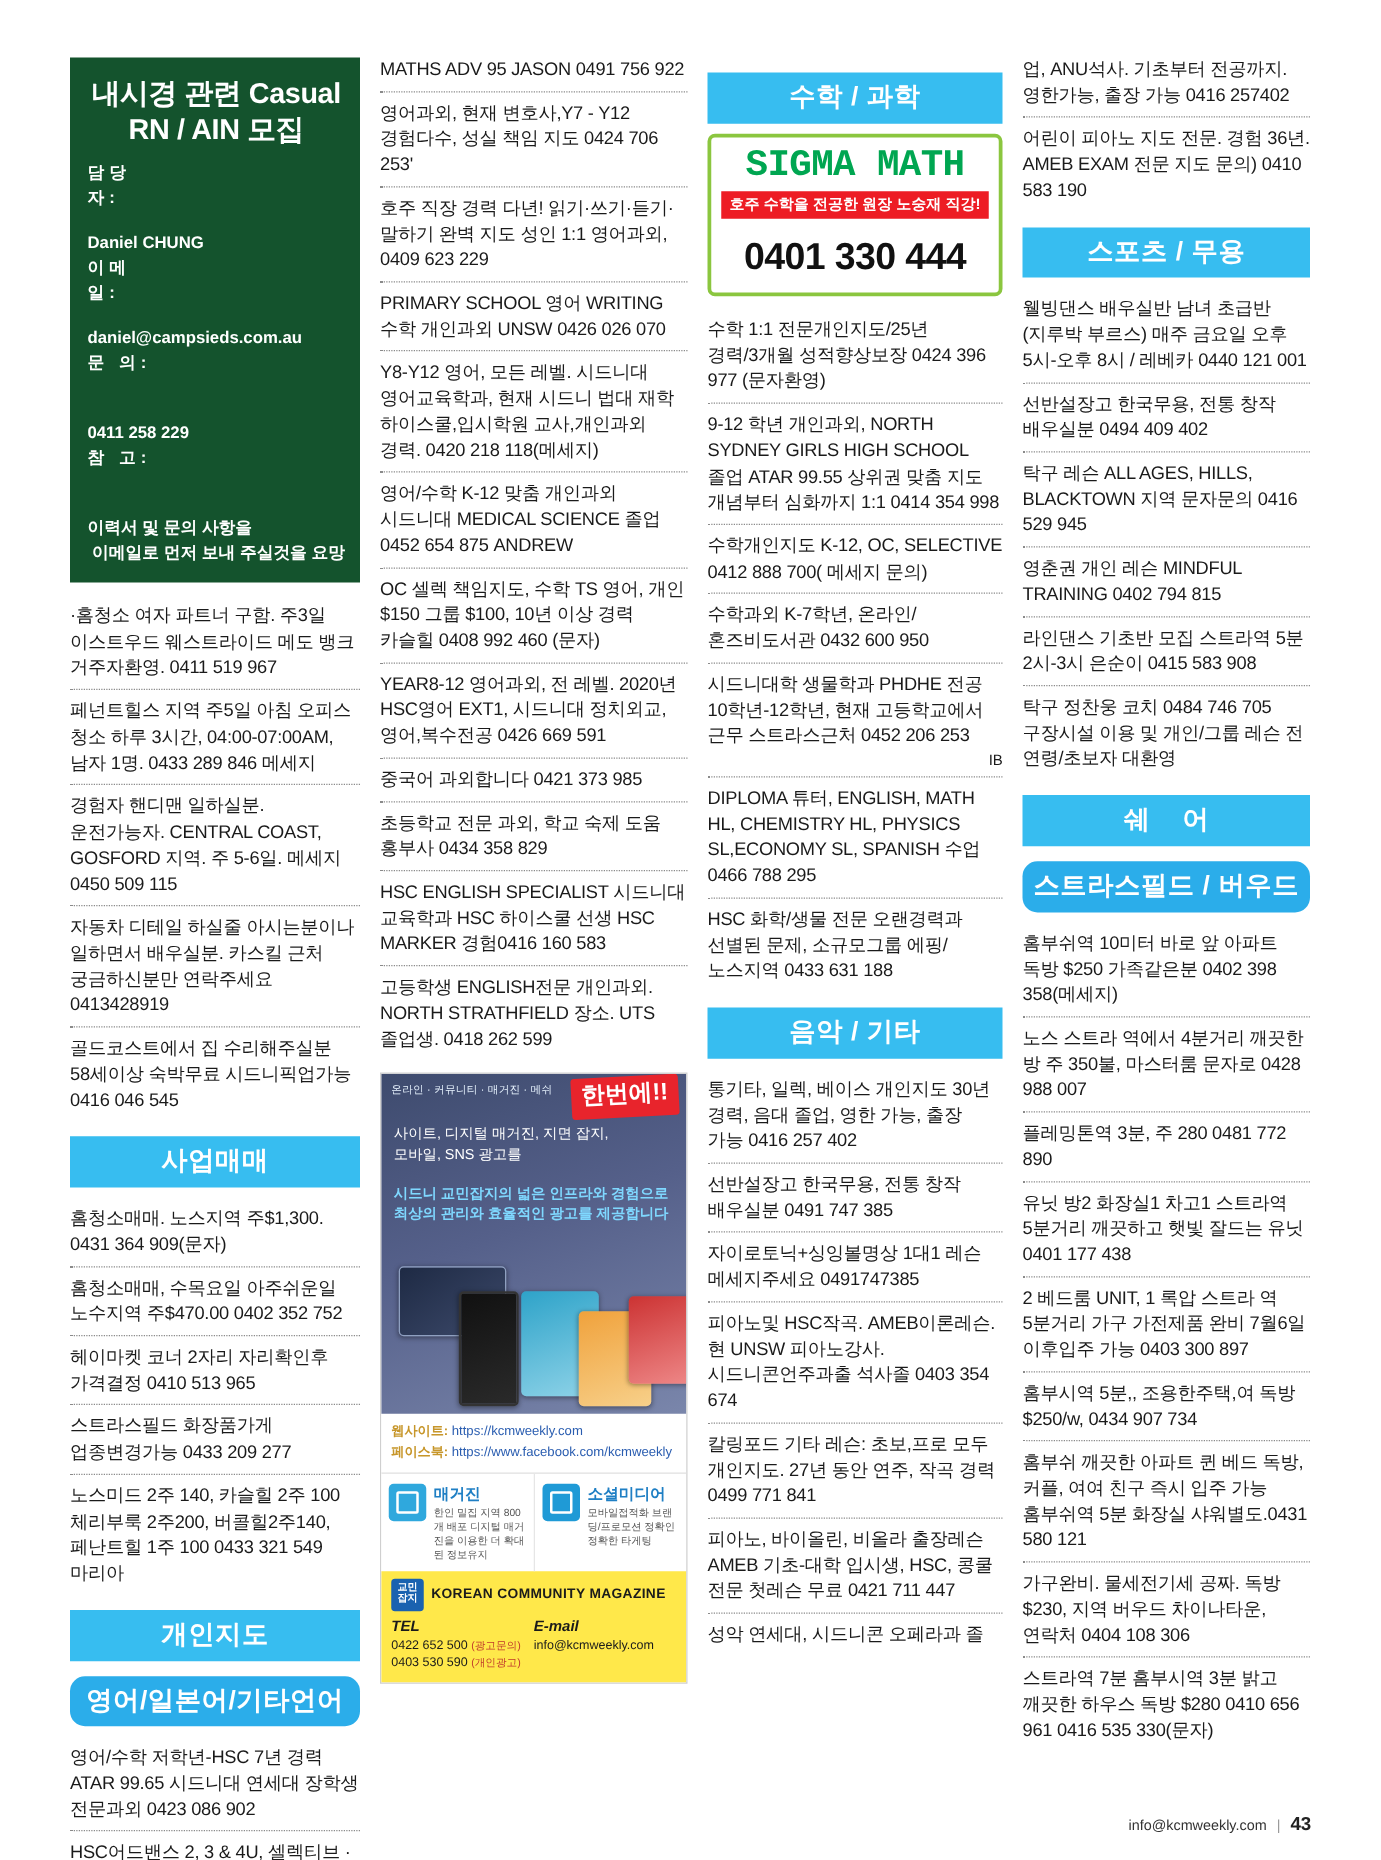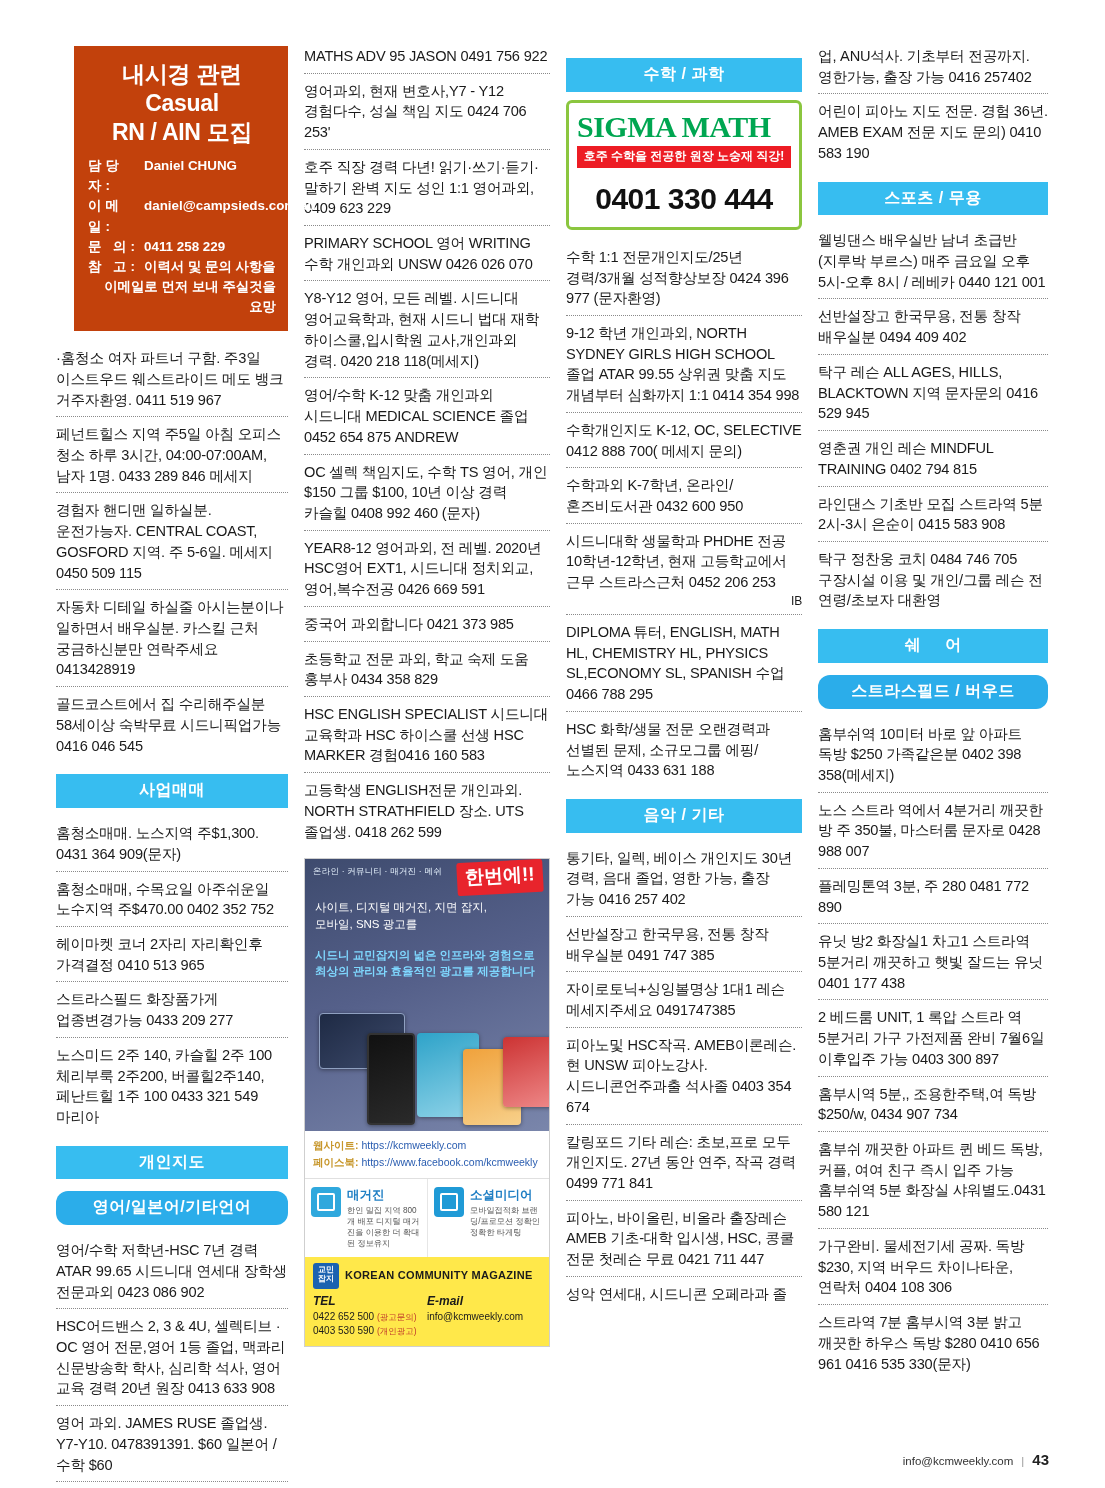--- a/index.html
+++ b/index.html
@@ -28,42 +28,42 @@
     font-size: 14.6px;
     line-height: 1.42;
   }
   .col.c1 { width: 232px; }
   .col.c2 { width: 246px; }
   .col.c3 { width: 236px; }
   .col.c4 { width: 230px; }
 
   
   .contact-box {
-    background: #c2410c;
+    background: #14532d;
     color: #ffffff;
     padding: 14px 12px 14px 14px;
     margin-bottom: 10px;
     position: relative;
-    margin-left: 18px;
   }
   .contact-title {
     text-align: center;
     font-weight: bold;
     font-size: 23px;
     line-height: 1.25;
     margin-bottom: 10px;
     color: #ffffff;
     letter-spacing: -0.3px;
   }
   .contact-line {
     font-size: 13.4px;
     line-height: 1.5;
     display: flex;
     color: #ffffff;
     font-weight: bold;
+    flex-direction: column;
   }
   .contact-line .k { width: 56px; flex: 0 0 56px; letter-spacing: 4px; }
   .contact-line .v { flex: 1; }
   .contact-note {
     font-size: 13.4px;
     line-height: 1.5;
     font-weight: bold;
     color: #ffffff;
   }
   .contact-note .ind { display: block; text-align: right; }
@@ -79,45 +79,45 @@
   }
   .ad:first-child { padding-top: 0; }
   .ad.nobord { border-bottom: none; }
 
   
   .cat {
     background: #37bdf0;
     color: #ffffff;
     text-align: center;
     font-weight: bold;
-    font-size: 16px;
+    font-size: 21px;
     padding: 5px 0 6px 0;
     margin: 12px 0 8px 0;
     letter-spacing: 0.5px;
   }
   .cat.sub { background: #2badea; border-radius: 12px; }
   .cat.wide-sp { letter-spacing: 10px; text-indent: 10px; }
 
   
   .sigma {
     border: 3px solid #8bc63f;
     border-radius: 6px;
     background: #ffffff;
     padding: 8px 8px 6px 8px;
     margin-bottom: 10px;
     position: relative;
   }
   .sigma-title {
     color: #00a651;
     font-weight: bold;
     font-size: 30px;
-    text-align: left;
+    text-align: center;
     letter-spacing: -0.5px;
     line-height: 1.05;
-    font-family: Liberation Serif, serif;
+    font-family: Liberation Mono, monospace;
   }
   .sigma-sub {
     background: #ed1c24;
     color: #ffffff;
     font-size: 12px;
     text-align: center;
     padding: 2px 0 3px 0;
     margin: 4px 0 5px 0;
     font-weight: bold;
   }

